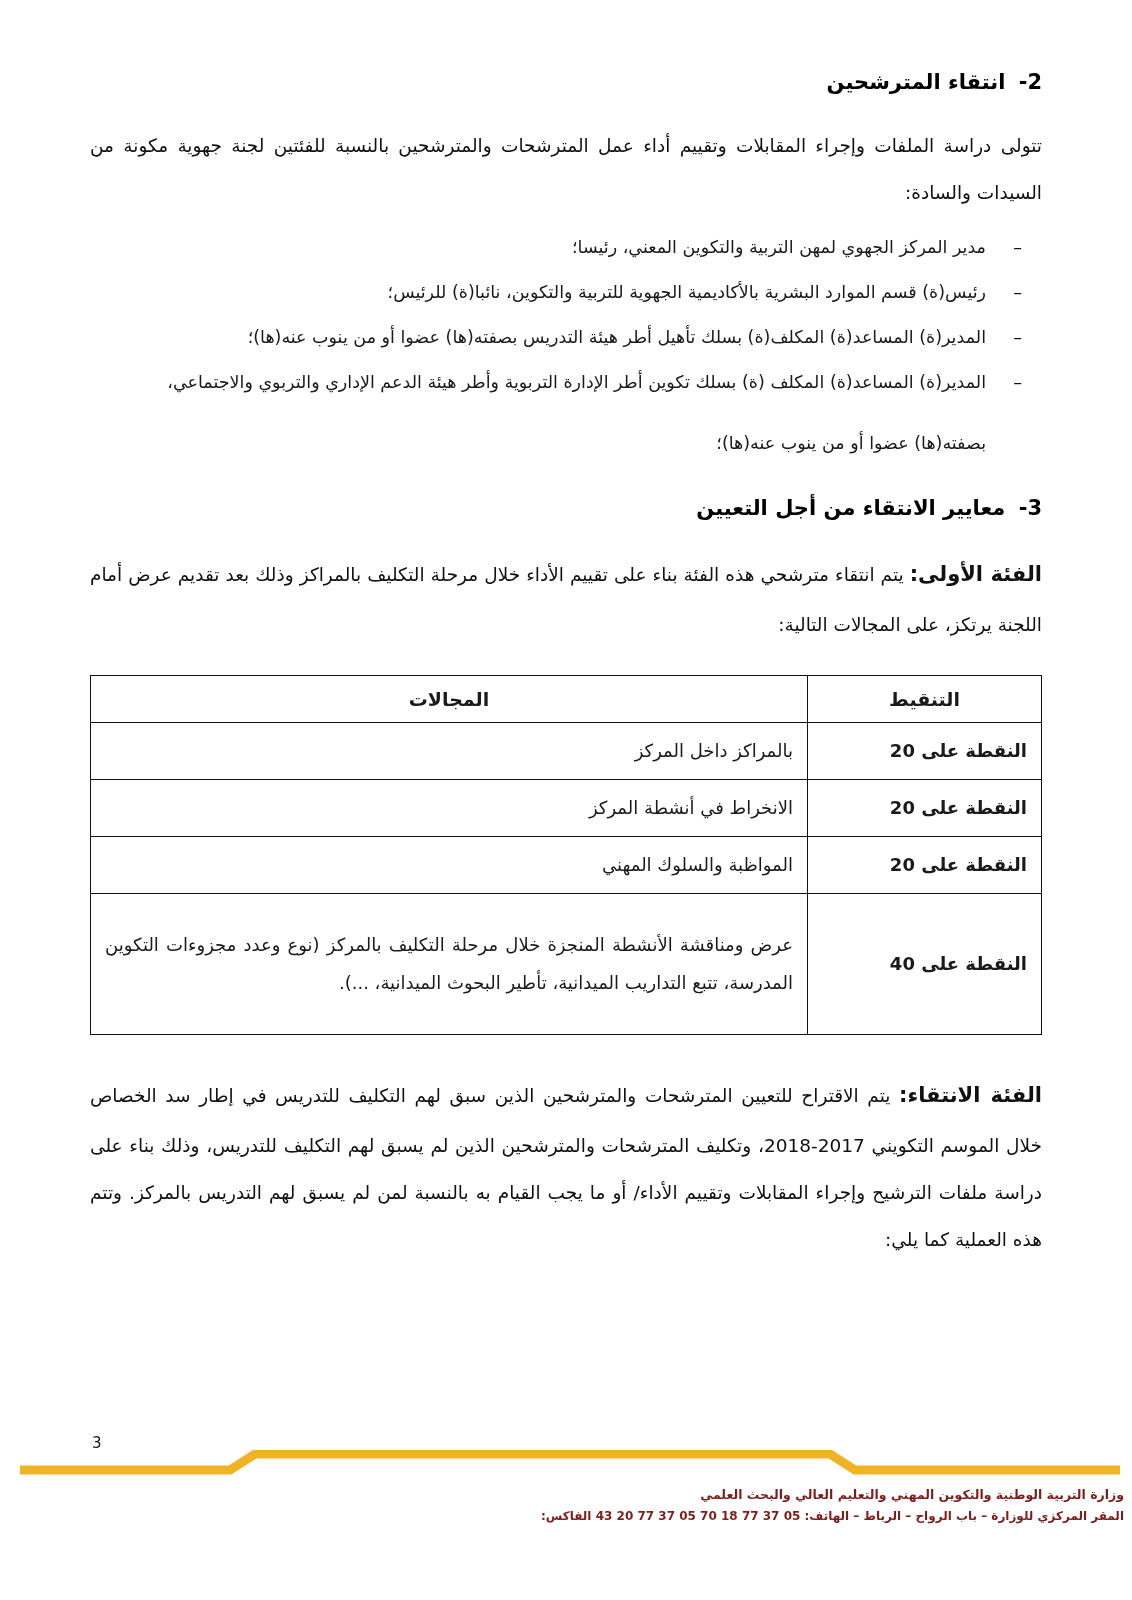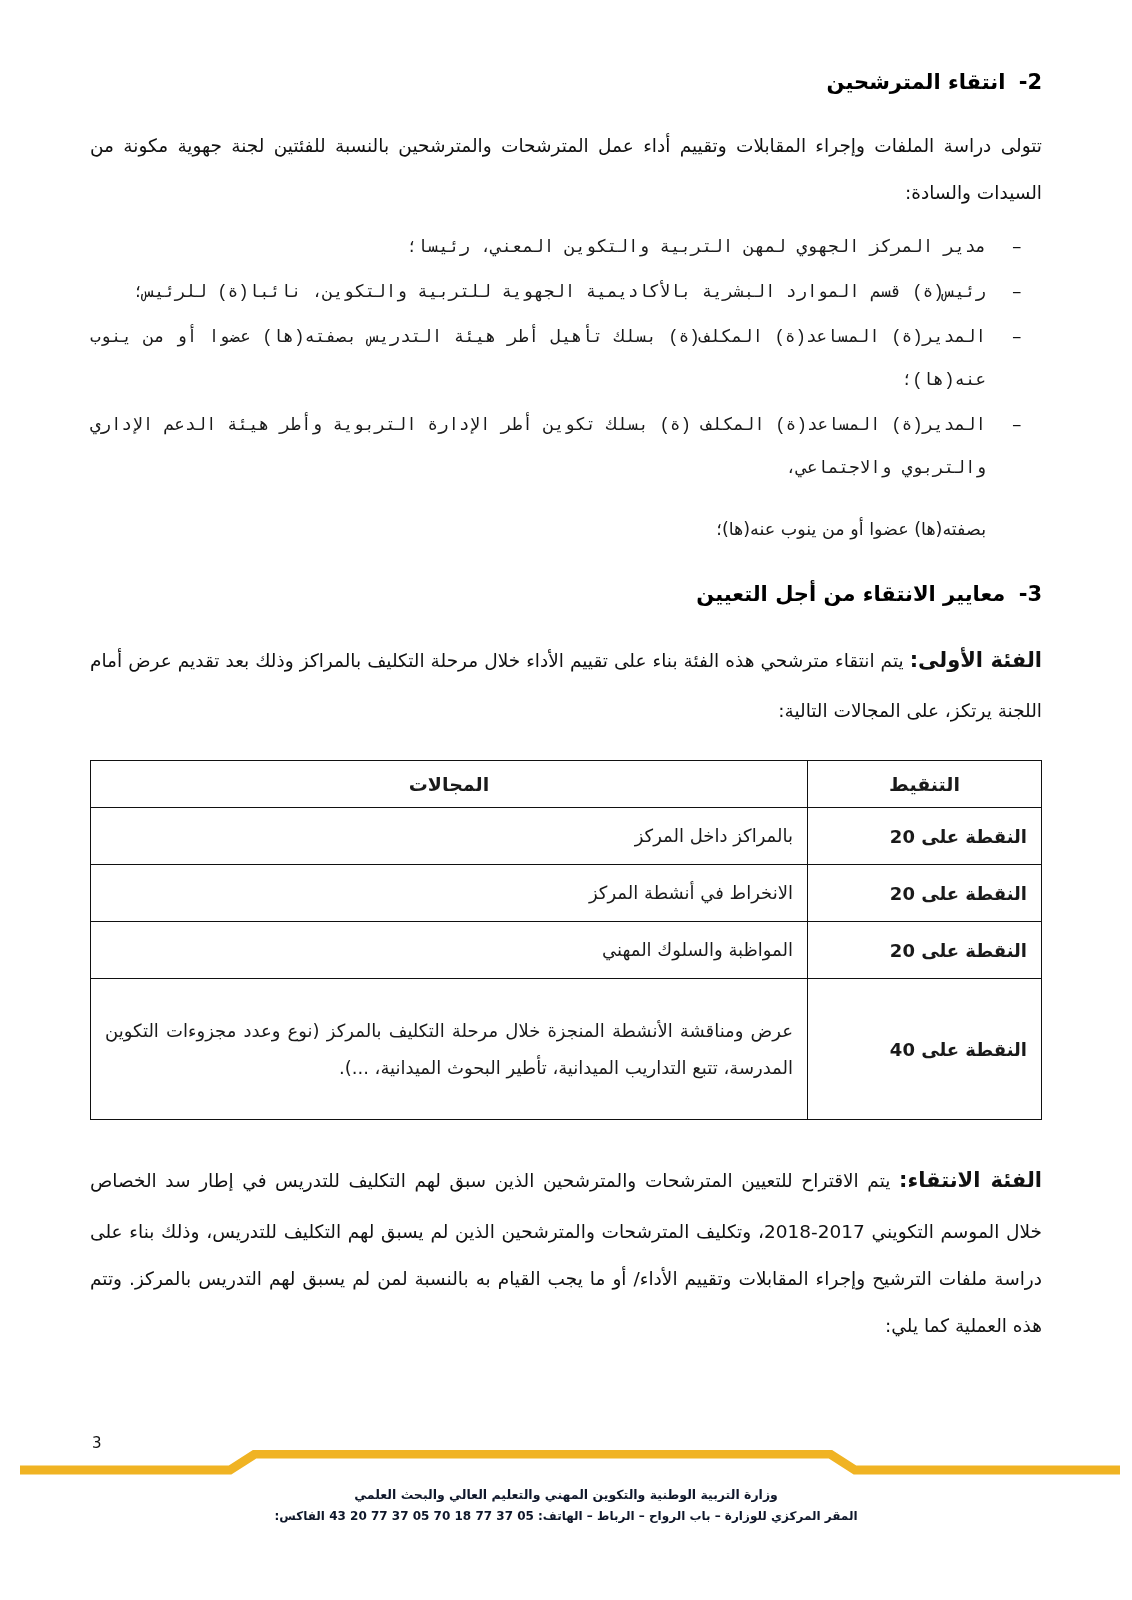--- a/index.html
+++ b/index.html
@@ -49,21 +49,20 @@
     margin: 0 0 10px 0;
     color: #111;
   }
 
   
   .dash-list {
     list-style: none;
     margin: 6px 0 18px 0;
     padding: 0;
     direction: rtl;
-    font-family: Liberation Mono, monospace;
   }
   .dash-list li {
     position: relative;
     font-size: 17.5px;
     line-height: 2.45;
     text-align: justify;
     text-align-last: right;
     padding-right: 56px;
     margin: 0 0 2px 0;
   }
@@ -145,25 +144,25 @@
   .footer svg {
     position: absolute;
     left: 0;
     bottom: 0;
     width: 1132px;
     height: 95px;
   }
   .footer-text {
     position: absolute;
     left: 0;
-    right: 0;
+    right: 8px;
     bottom: 18px;
-    text-align: center;
-    direction: rtl;
-    color: #0f172a;
+    text-align: right;
+    direction: rtl;
+    color: #7f1d1d;
     font-size: 12.5px;
     line-height: 1.75;
     font-weight: bold;
   }
   .footer-text .line2 { font-size: 12px; }
 </style>
 </head>
 <body>
 
 <div class="page">

